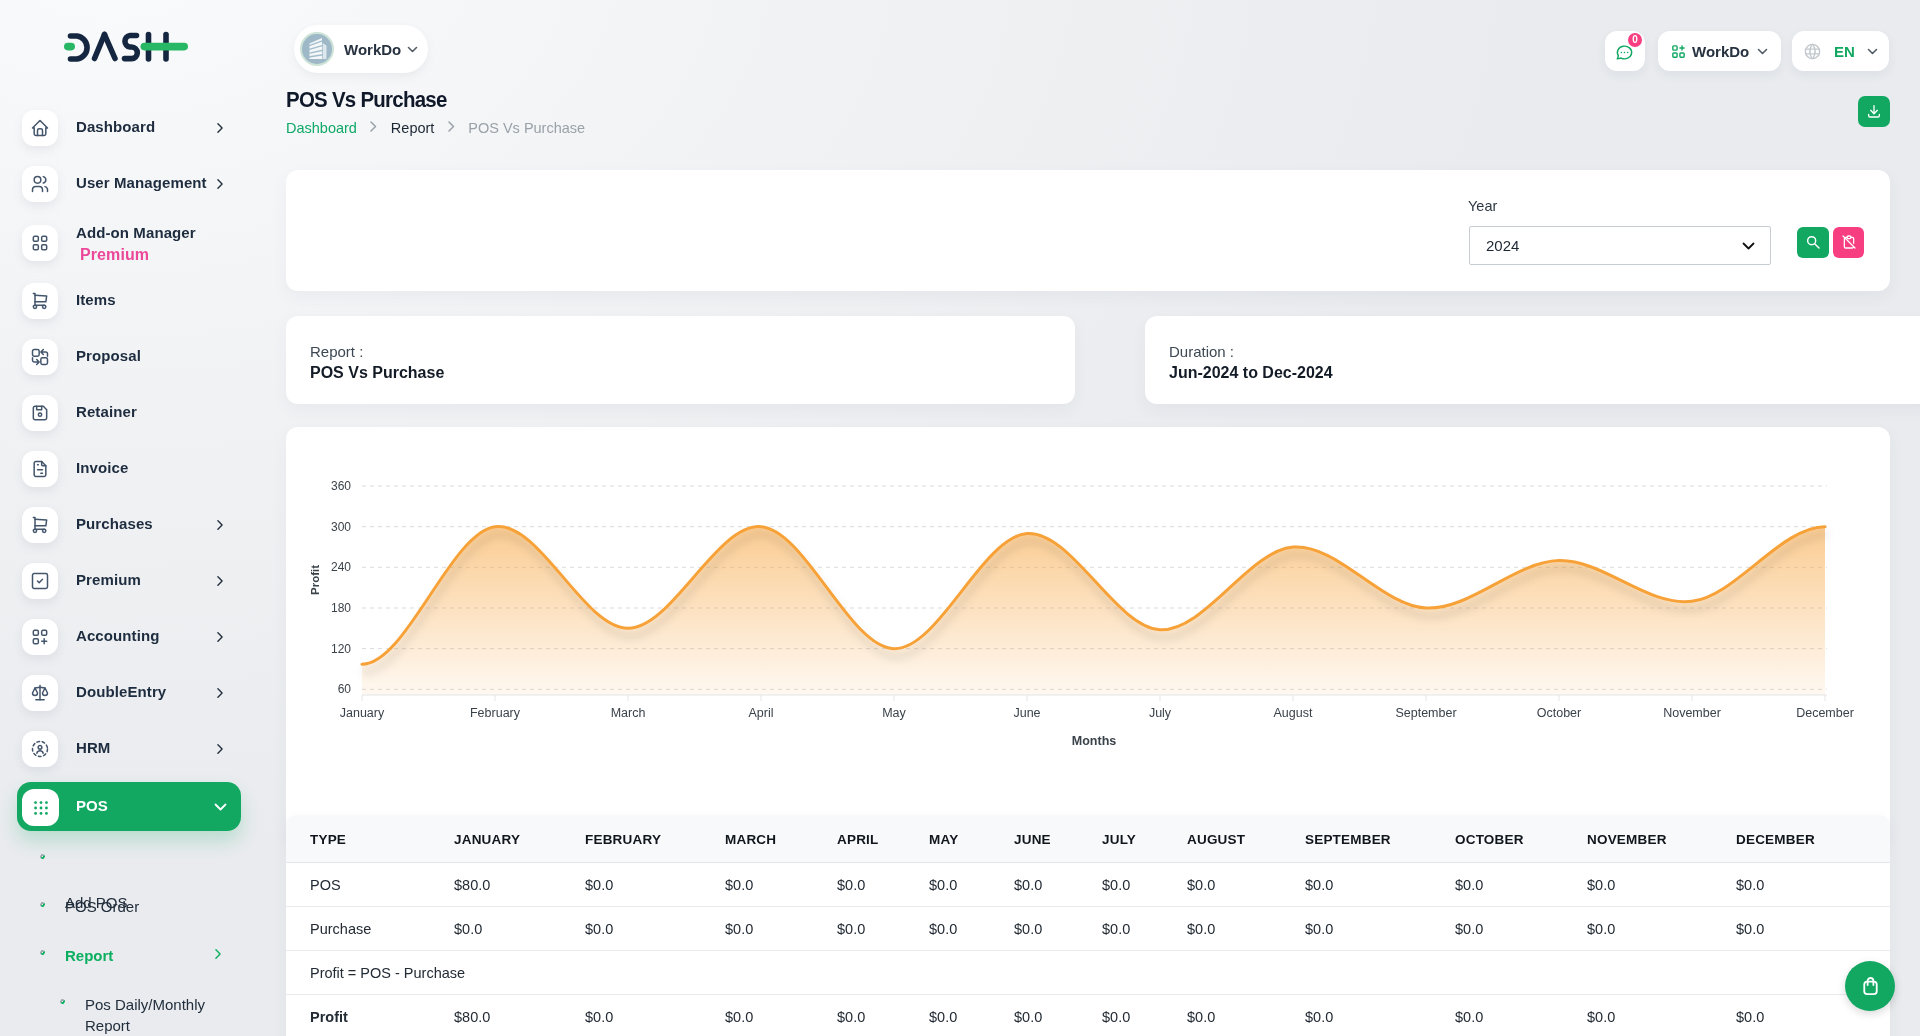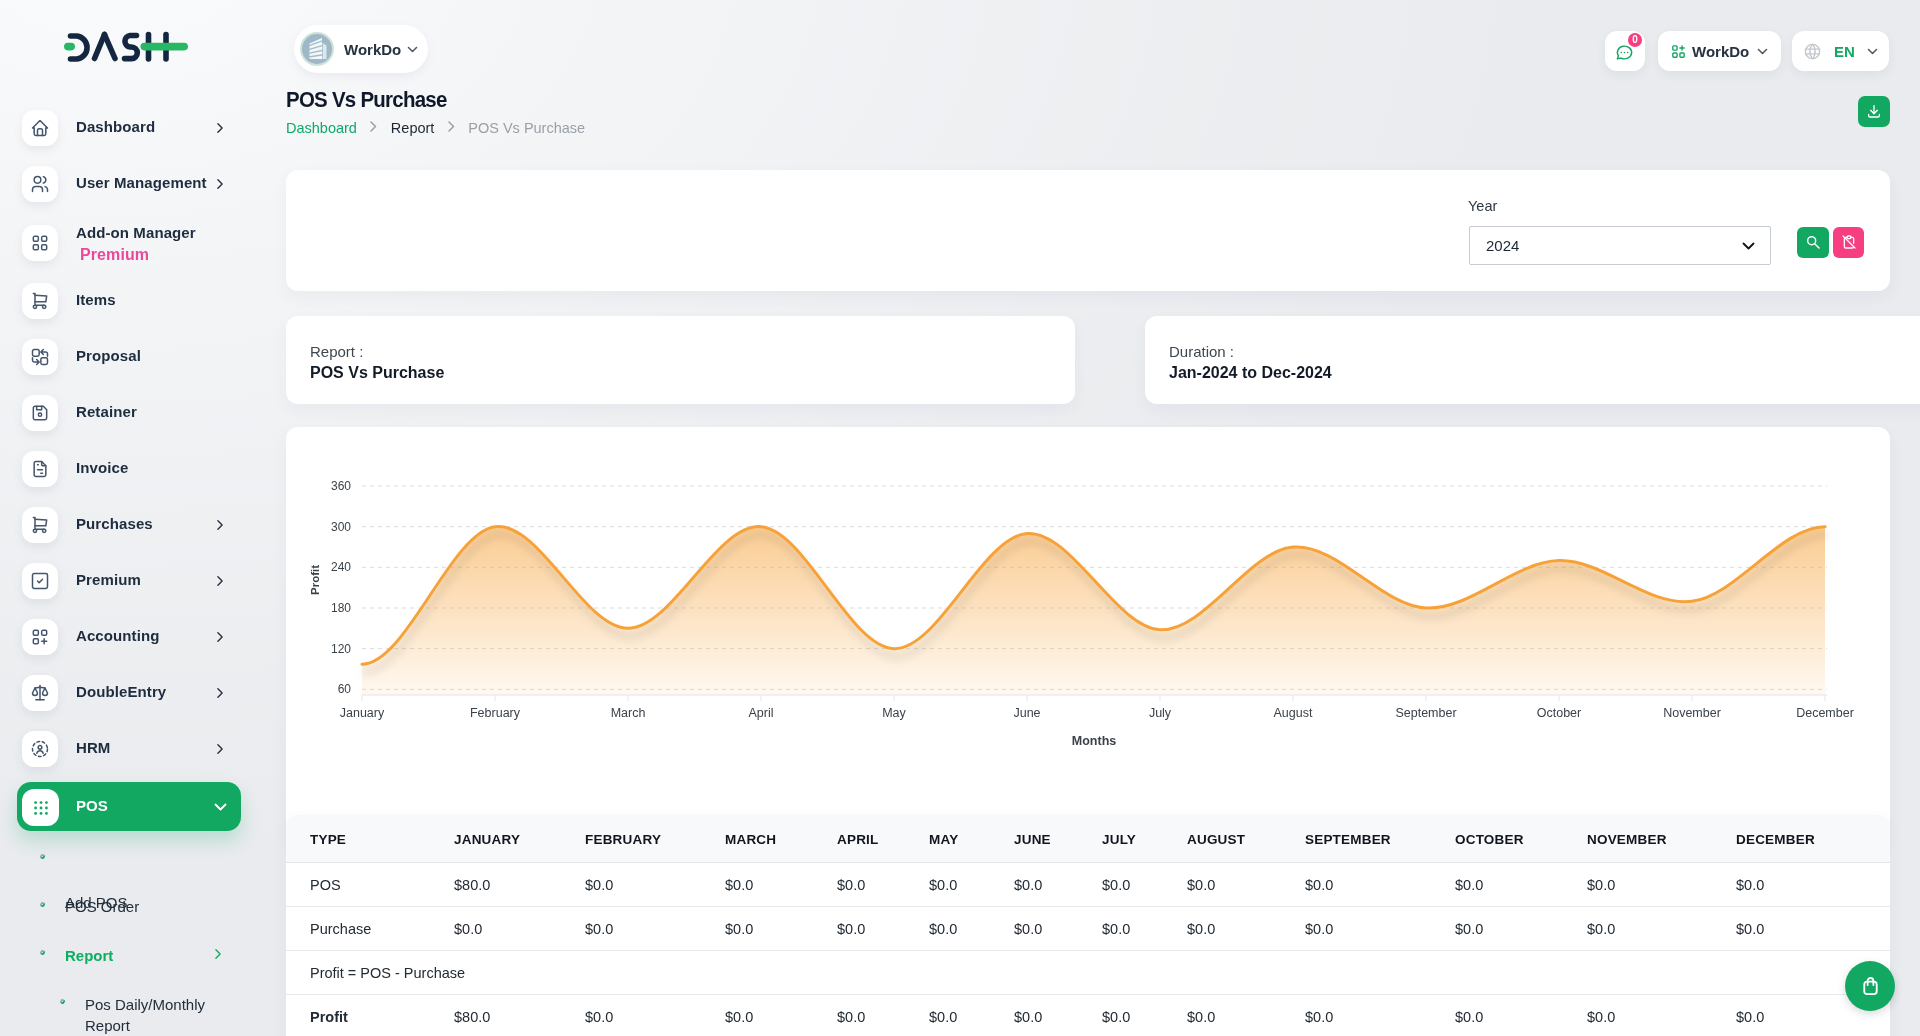--- a/index.html
+++ b/index.html
@@ -354,21 +354,21 @@
     </svg>
   </div>
 </div>
 
 <div class="card" style="left:286px;top:316px;width:789px;height:88px;">
   <div class="abs" style="left:24px;top:27px;font-size:15px;color:#3d4853;">Report :</div>
   <div class="abs" style="left:24px;top:48px;font-size:16px;font-weight:700;color:#131b26;">POS Vs Purchase</div>
 </div>
 <div class="card" style="left:1145px;top:316px;width:789px;height:88px;">
   <div class="abs" style="left:24px;top:27px;font-size:15px;color:#3d4853;">Duration :</div>
-  <div class="abs" style="left:24px;top:48px;font-size:16px;font-weight:700;color:#131b26;">Jan-2024 to Dec-2024</div>
+  <div class="abs" style="left:24px;top:48px;font-size:16px;font-weight:700;color:#131b26;">Jun-2024 to Dec-2024</div>
 </div>
 
 <div class="card" style="left:286px;top:427px;width:1604px;height:412px;">
   <svg width="1604" height="364" viewBox="0 0 1604 364">
     <defs>
       <linearGradient id="areaFill" x1="0" y1="0" x2="0" y2="1">
         <stop offset="0" stop-color="#f7a239" stop-opacity="0.55"></stop>
         <stop offset="1" stop-color="#f7a239" stop-opacity="0.07"></stop>
       </linearGradient>
       <filter id="lineShadow" x="-20%" y="-20%" width="140%" height="160%">

